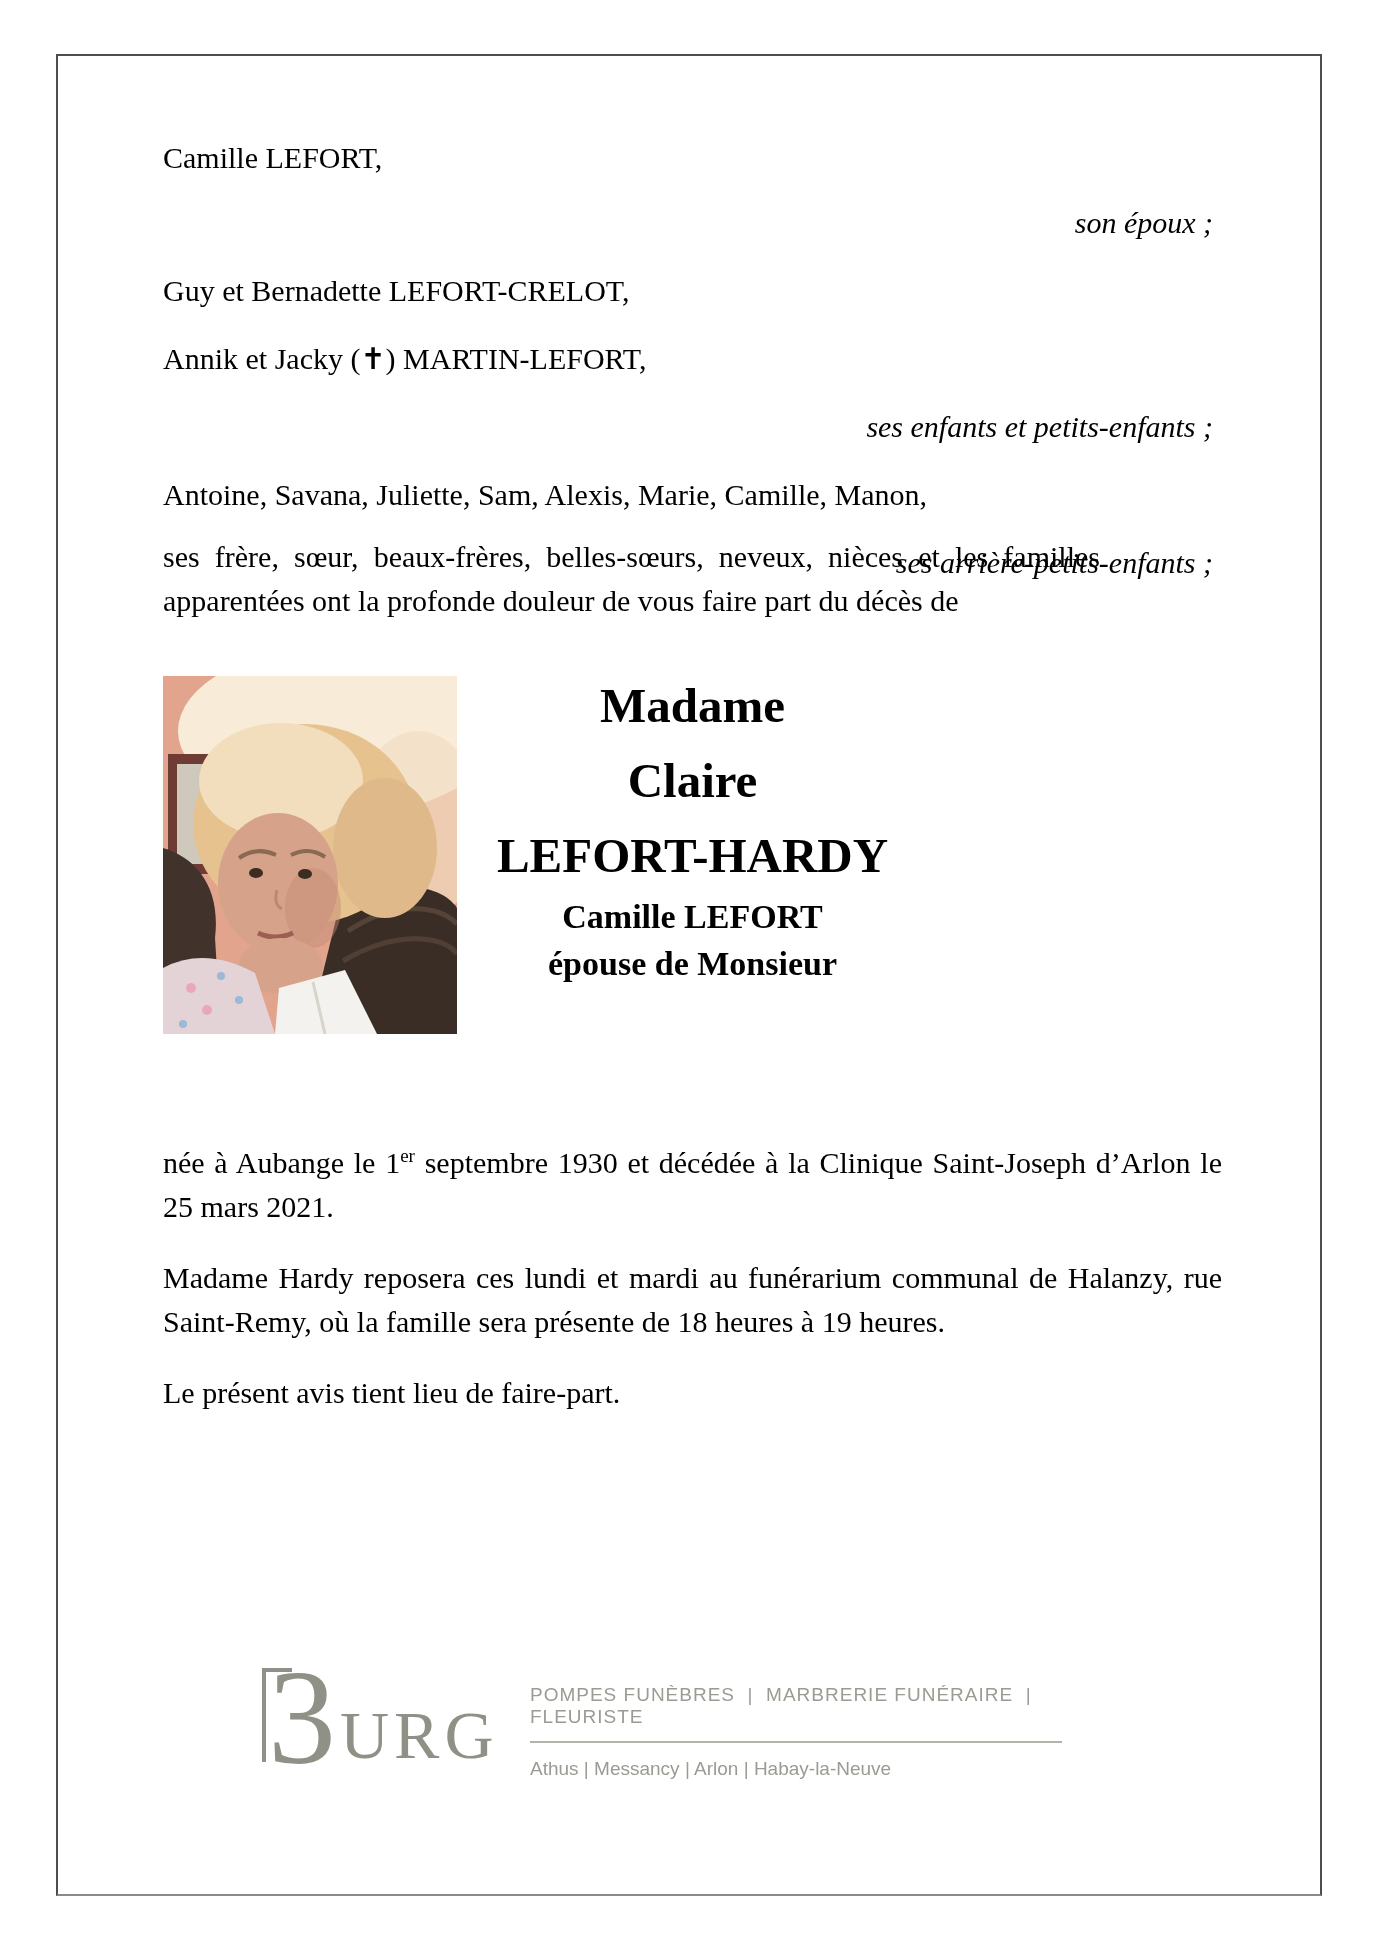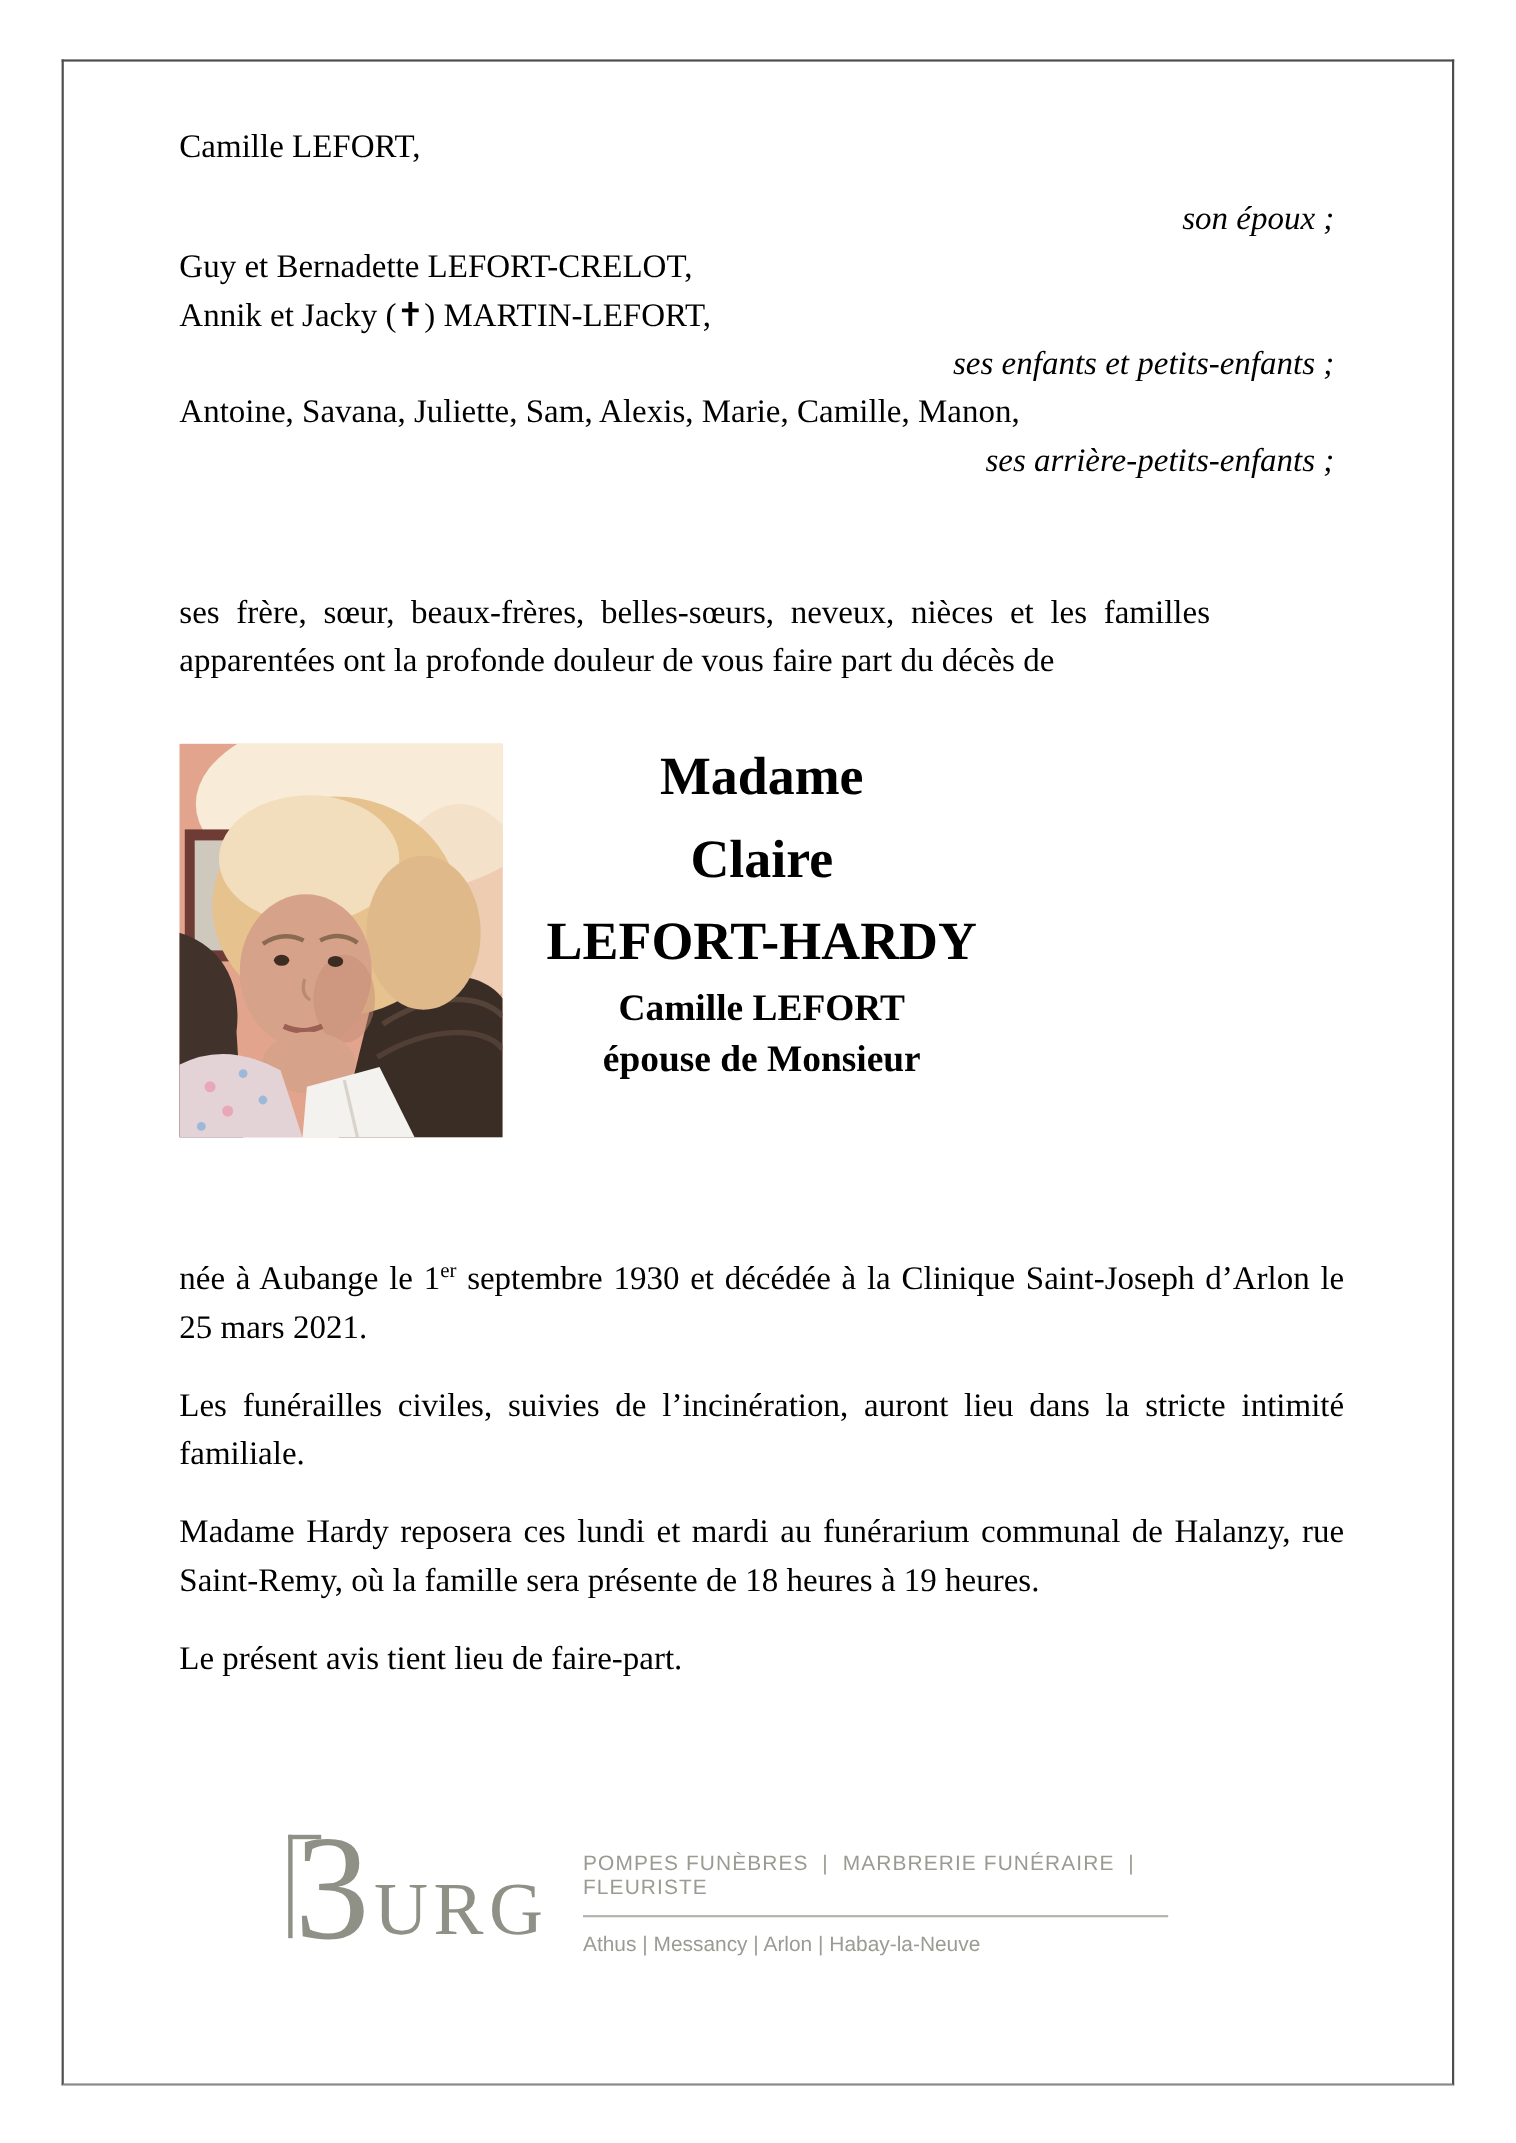--- a/index.html
+++ b/index.html
@@ -6,21 +6,21 @@
   .page{
     position:relative;width:1378px;height:1948px;background:#ffffff;
     font-family:"Liberation Serif","DejaVu Serif",serif;color:#000;overflow:hidden;
   }
   .frame{
     position:absolute;left:56px;top:54px;width:1262px;height:1838px;
     border:2px solid #4d4d4d;border-bottom-color:#8a8a8a;
   }
   
   .names{position:absolute;left:163px;top:112px;width:1050px;font-size:30px;}
-  .ln{line-height:44px;white-space:pre-wrap;}
+  .ln{line-height:44px;white-space:pre-wrap;margin-top:24px;}
   .ln.right{text-align:right;font-style:italic;}
   .ln.indent{padding-left:85px;}
   .ln.gap{margin-top:21px;}
   
   .announce{
     position:absolute;left:163px;top:535px;width:937px;
     font-size:30px;line-height:44px;text-align:justify;
   }
   
   .photo{position:absolute;left:163px;top:676px;width:294px;height:358px;display:block;}
@@ -112,21 +112,20 @@
   <div class="headline">
     <div class="title-line">Madame</div>
     <div class="title-line">Claire</div>
     <div class="title-line">LEFORT-HARDY</div>
     <div class="sub-line">Camille LEFORT</div>
     <div class="sub-line">épouse de Monsieur</div>
   </div>
 
   <div class="bodytext">
     <p><span>née à Aubange le 1</span><sup>er</sup><span> septembre 1930 et décédée à la Clinique Saint-Joseph d’Arlon le 25 mars 2021.</span></p>
-    <p>Les funérailles civiles, suivies de l’incinération, auront lieu dans la stricte intimité familiale.</p>
     <p>Madame Hardy reposera ces lundi et mardi au funérarium communal de Halanzy, rue Saint-Remy, où la famille sera présente de 18 heures à 19 heures.</p>
     <p class="nojust">Le présent avis tient lieu de faire-part.</p>
   </div>
 
   <div class="footer-logo">
     <span class="logo-stem"></span>
     <span class="logo-three">3</span>
     <span class="logo-rest">URG</span>
   </div>
 

